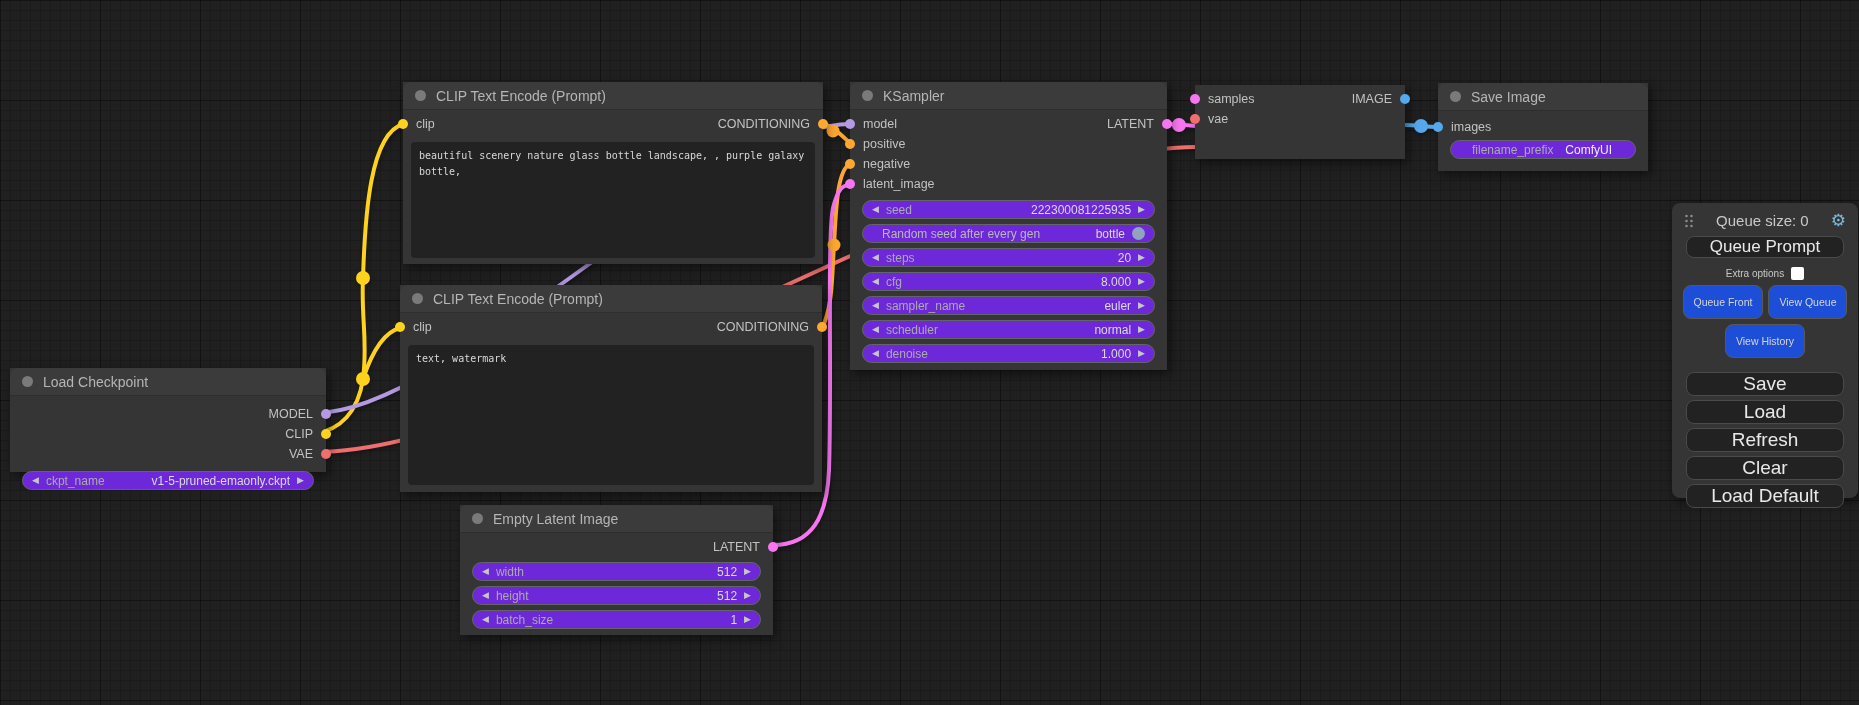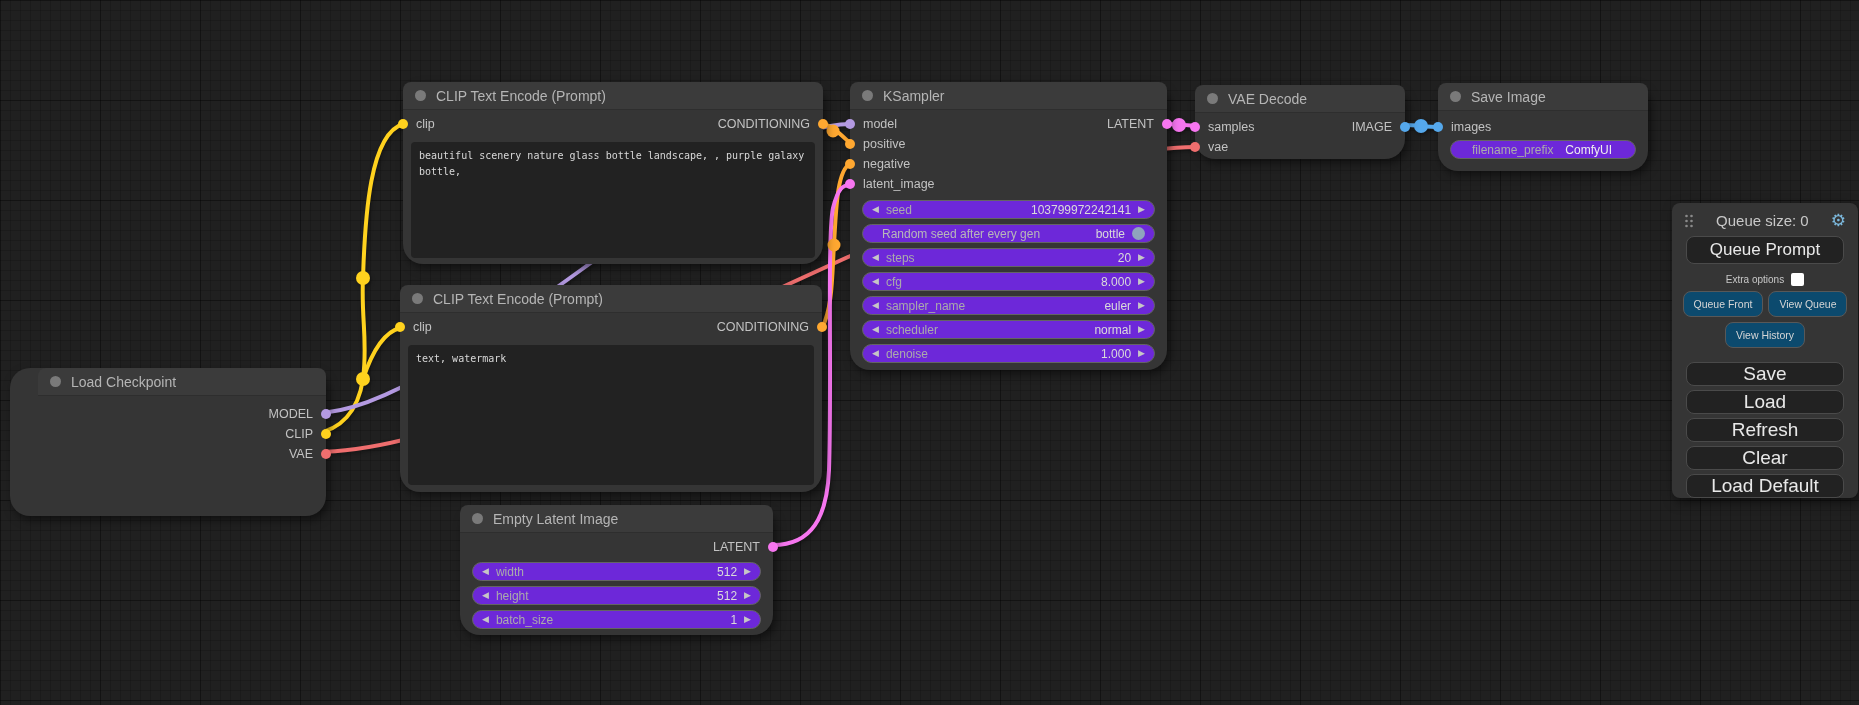--- a/index.html
+++ b/index.html
@@ -14,21 +14,21 @@
       linear-gradient(rgba(0,0,0,.14) 1px, transparent 1px),
       linear-gradient(90deg, rgba(0,0,0,.14) 1px, transparent 1px);
     background-size:100px 100px, 100px 100px, 10px 10px, 10px 10px;
   }
   #wires { position:absolute; left:0; top:0; z-index:1;
            filter:drop-shadow(1px 2px 2px rgba(0,0,0,.35)); }
   #wires path { fill:none; stroke-width:4; }
 
   .node {
     position:absolute; z-index:2;
-    background:#353535; border-radius:20px;
+    background:#353535; border-radius:0;
     box-shadow:3px 4px 10px rgba(0,0,0,.5);
   }
   .node-header {
     height:28px; background:#3b3b3b; border-radius:8px 8px 0 0;
     display:flex; align-items:center; gap:10px; padding:0 12px;
     border-bottom:1px solid #2e2e2e;
   }
   .collapse-dot { width:11px; height:11px; border-radius:50%; flex:0 0 auto; }
   .node-title { font-size:14px; color:#b5b5b5; white-space:nowrap; }
   .spacer4 { height:4px; } .spacer6 { height:6px; } .spacer8 { height:8px; }
@@ -73,22 +73,22 @@
   .btn {
     background:#222; border:1px solid #4a4a4a; border-radius:8px; color:#e8e8e8;
     display:flex; align-items:center; justify-content:center; cursor:pointer;
   }
   .qp-btn { width:158px; height:35px; font-size:17px; margin-top:5px; }
   .qbig  { width:158px; height:26px; font-size:19px; margin-top:4px; }
   .extra-row { display:flex; align-items:center; gap:7px; margin-top:9px;
                font-size:10px; color:#c8c8c8; }
   .checkbox { width:13px; height:13px; border-radius:2px; cursor:pointer; }
   .small-row { display:flex; gap:5px; margin-top:5px; }
-  .qsmall { height:26px; border-radius:8px; font-size:10.5px; padding:10px 10px;
-            background:#0c4a6e; border:1px solid #585858; color:#d5d5d5; }
+  .qsmall { height:26px; border-radius:8px; font-size:10.5px; padding:16px 10px;
+            background:#1d4ed8; border:1px solid #585858; color:#d5d5d5; }
   .savegap { margin-top:14px; }
   .handle-icon { flex:0 0 auto; }
 </style>
 </head>
 <body>
 
 <svg id="wires" width="1859" height="705" viewBox="0 0 1859 705">
 
   <path d="M 316 433 C 340 430, 358 412, 363 379 C 368 340, 361 320, 363 278 C 365 215, 370 134, 403 124" stroke="#ffd21e"></path>
   <path d="M 363 379 C 372 352, 384 332, 400 328" stroke="#ffd21e"></path>
@@ -136,37 +136,43 @@
   <div class="spacer4"></div>
   <div class="row">
     <span class="slot-dot in" style="background-color: rgb(255, 210, 30);"></span>
     <span class="slot-label">clip</span>
     <span class="slot-label">CONDITIONING</span>
     <span class="slot-dot out" style="background-color: rgb(255, 168, 49);"></span>
   </div>
   <div class="textbox" style="height:140px;">text, watermark</div>
 </div>
 
-<div class="node" style="left:10px; top:368px; width:316px; height:148px;padding-left:28px;">
+<div class="node" style="left:10px; top:368px; width:316px; height:104px;">
   <div class="node-header">
     <span class="collapse-dot" style="background-color: rgb(122, 122, 122);"></span>
     <span class="node-title">Load Checkpoint</span>
   </div>
   <div class="spacer8"></div>
   <div class="row">
     <span class="slot-label out-only">MODEL</span>
     <span class="slot-dot out" style="background-color: rgb(180, 154, 226);"></span>
   </div>
   <div class="row">
     <span class="slot-label out-only">CLIP</span>
     <span class="slot-dot out" style="background-color: rgb(255, 210, 30);"></span>
   </div>
   <div class="row">
     <span class="slot-label out-only">VAE</span>
     <span class="slot-dot out" style="background-color: rgb(239, 110, 110);"></span>
+  </div>
+  <div class="widget" style="margin-top:7px;">
+    <span class="warrow arrow-l"></span>
+    <span class="wlabel">ckpt_name</span>
+    <span class="wvalue">v1-5-pruned-emaonly.ckpt</span>
+    <span class="warrow arrow-r"></span>
   </div>
 </div>
 
 <div class="node" style="left:850px; top:82px; width:317px; height:288px;">
   <div class="node-header">
     <span class="collapse-dot" style="background-color: rgb(122, 122, 122);"></span>
     <span class="node-title">KSampler</span>
   </div>
   <div class="spacer4"></div>
   <div class="row">
@@ -184,21 +190,21 @@
     <span class="slot-label">negative</span>
   </div>
   <div class="row">
     <span class="slot-dot in" style="background-color: rgb(247, 118, 240);"></span>
     <span class="slot-label">latent_image</span>
   </div>
   <div style="height:1px;"></div>
   <div class="widget">
     <span class="warrow arrow-l"></span>
     <span class="wlabel">seed</span>
-    <span class="wvalue">103799972242141</span>
+    <span class="wvalue">222300081225935</span>
     <span class="warrow arrow-r"></span>
   </div>
   <div class="widget">
     <span class="wlabel" style="margin-left:10px; color:#b8b8b8;">Random seed after every gen</span>
     <span class="wvalue">bottle</span>
     <span class="toggle-circle" style="background-color: rgb(143, 164, 189);"></span>
   </div>
   <div class="widget">
     <span class="warrow arrow-l"></span>
     <span class="wlabel">steps</span>
@@ -225,24 +231,20 @@
   </div>
   <div class="widget">
     <span class="warrow arrow-l"></span>
     <span class="wlabel">denoise</span>
     <span class="wvalue">1.000</span>
     <span class="warrow arrow-r"></span>
   </div>
 </div>
 
 <div class="node" style="left:1195px; top:85px; width:210px; height:74px;">
-  <div class="node-header">
-    <span class="collapse-dot" style="background-color: rgb(122, 122, 122);"></span>
-    <span class="node-title">VAE Decode</span>
-  </div>
   <div class="spacer4"></div>
   <div class="row">
     <span class="slot-dot in" style="background-color: rgb(247, 118, 240);"></span>
     <span class="slot-label">samples</span>
     <span class="slot-label">IMAGE</span>
     <span class="slot-dot out" style="background-color: rgb(85, 168, 236);"></span>
   </div>
   <div class="row">
     <span class="slot-dot in" style="background-color: rgb(239, 110, 110);"></span>
     <span class="slot-label">vae</span>

